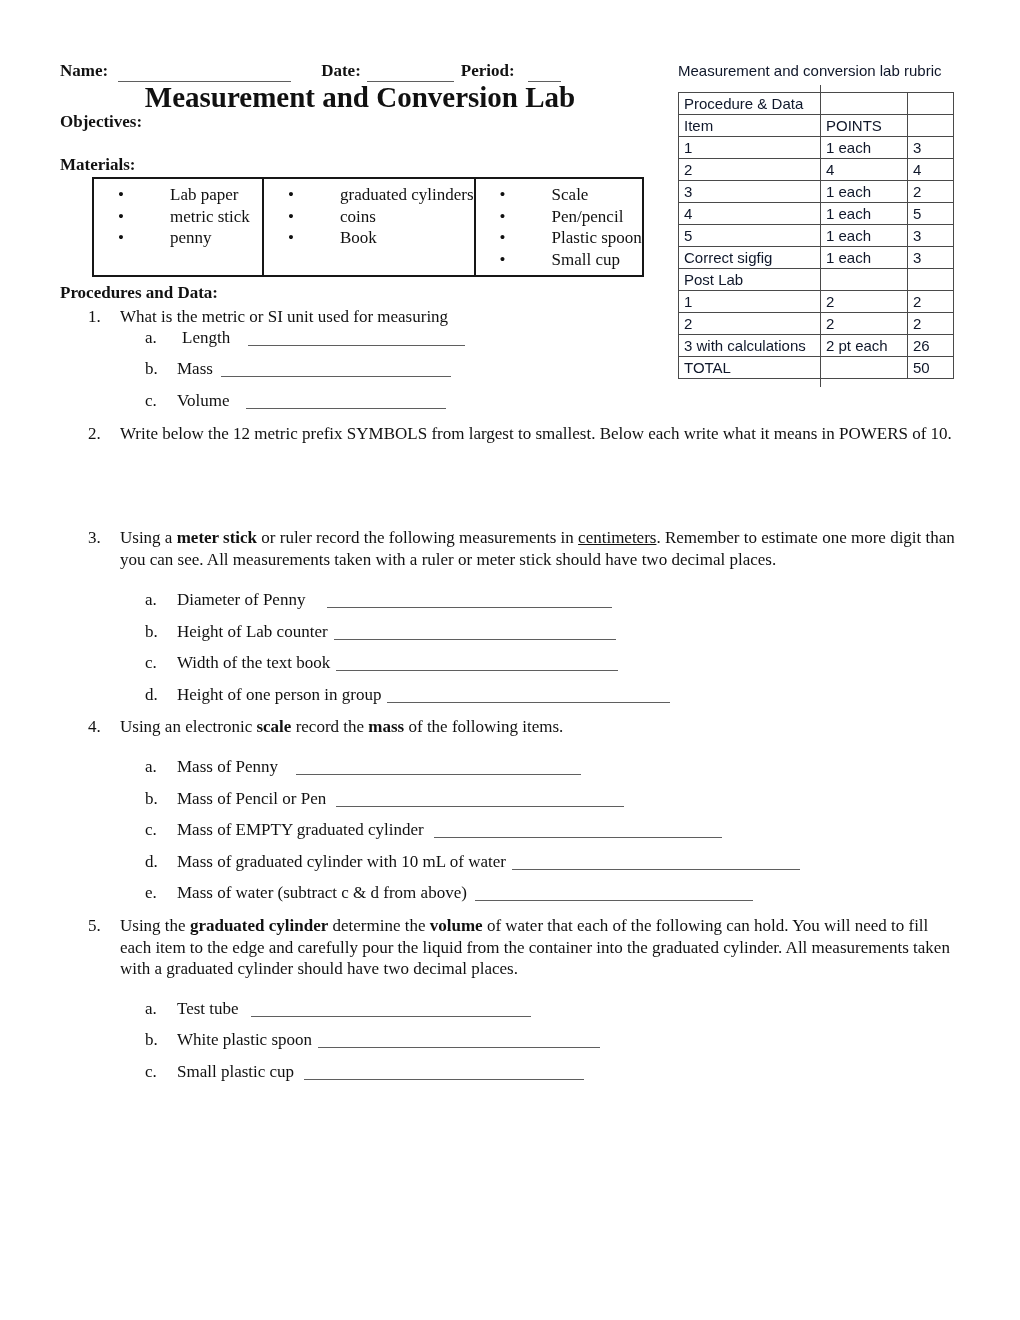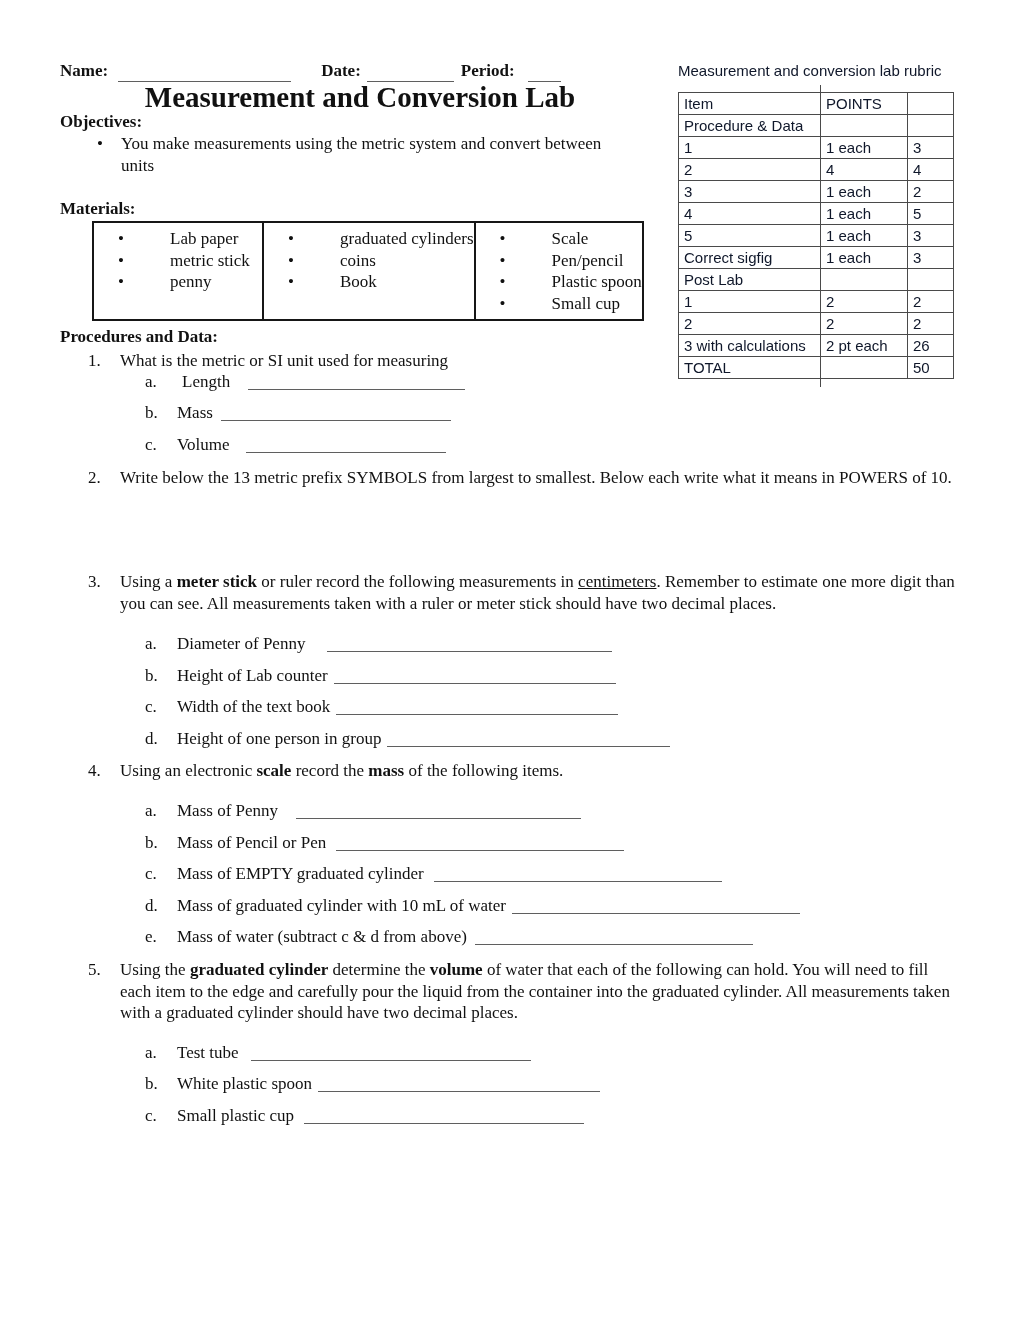--- a/index.html
+++ b/index.html
@@ -78,21 +78,20 @@
       <span class="lbl ml-date">Date:</span>
       <span class="blank w-date"></span>
       <span class="lbl ml-period">Period:</span>
       <span class="blank w-period"></span>
     </div>
 
     <div class="title">Measurement and Conversion Lab</div>
 
     <div class="sec-h">Objectives:</div>
     <div class="obj-list">
-      <div class="obj-item"><span class="dot"></span><span>You make measurements using the metric system and convert between units</span></div>
     </div>
 
     <div class="sec-h mt-mat">Materials:</div>
     <table class="mat-table">
       <colgroup>
           <col style="width:170px">
           <col style="width:211px">
           <col style="width:164px">
         </colgroup>
       <tbody>
@@ -139,21 +138,21 @@
               <span class="slab">Volume</span>
               <span class="blank" style="width:200px;margin-left:16px"></span>
             </div>
         </div>
       </div>
     </div>
 
     <div class="q q2">
       <span class="qnum">2.</span>
       <div class="qbody">
-        <div class="qtext"><span>Write below the 13 metric prefix SYMBOLS from largest to smallest.  Below each write what it means in POWERS of 10.</span></div>
+        <div class="qtext"><span>Write below the 12 metric prefix SYMBOLS from largest to smallest.  Below each write what it means in POWERS of 10.</span></div>
       </div>
     </div>
 
     <div class="q q3">
       <span class="qnum">3.</span>
       <div class="qbody">
         <div class="qtext"><span>Using a </span><span class="bld">meter stick</span><span> or ruler record the following measurements in </span><span class="und">centimeters</span><span>.  Remember to estimate one more digit than you can see.  All measurements taken with a ruler or meter stick should have two decimal places.</span></div>
         <div class="subs">
           <div class="sub">
               <span class="slet">a.</span>
@@ -245,27 +244,27 @@
       <div class="tick tick-top"></div>
       <div class="tick tick-bottom"></div>
       <table class="rubric-table">
         <colgroup>
             <col style="width:142px">
             <col style="width:87px">
             <col style="width:46px">
           </colgroup>
         <tbody>
             <tr>
+              <td>Procedure &amp; Data</td>
+              <td></td>
+              <td></td>
+            </tr>
+        <tr>
               <td>Item</td>
               <td>POINTS</td>
-              <td></td>
-            </tr>
-        <tr>
-              <td>Procedure &amp; Data</td>
-              <td></td>
               <td></td>
             </tr>
         <tr>
               <td>1</td>
               <td>1 each</td>
               <td>3</td>
             </tr>
         <tr>
               <td>2</td>
               <td>4</td>

